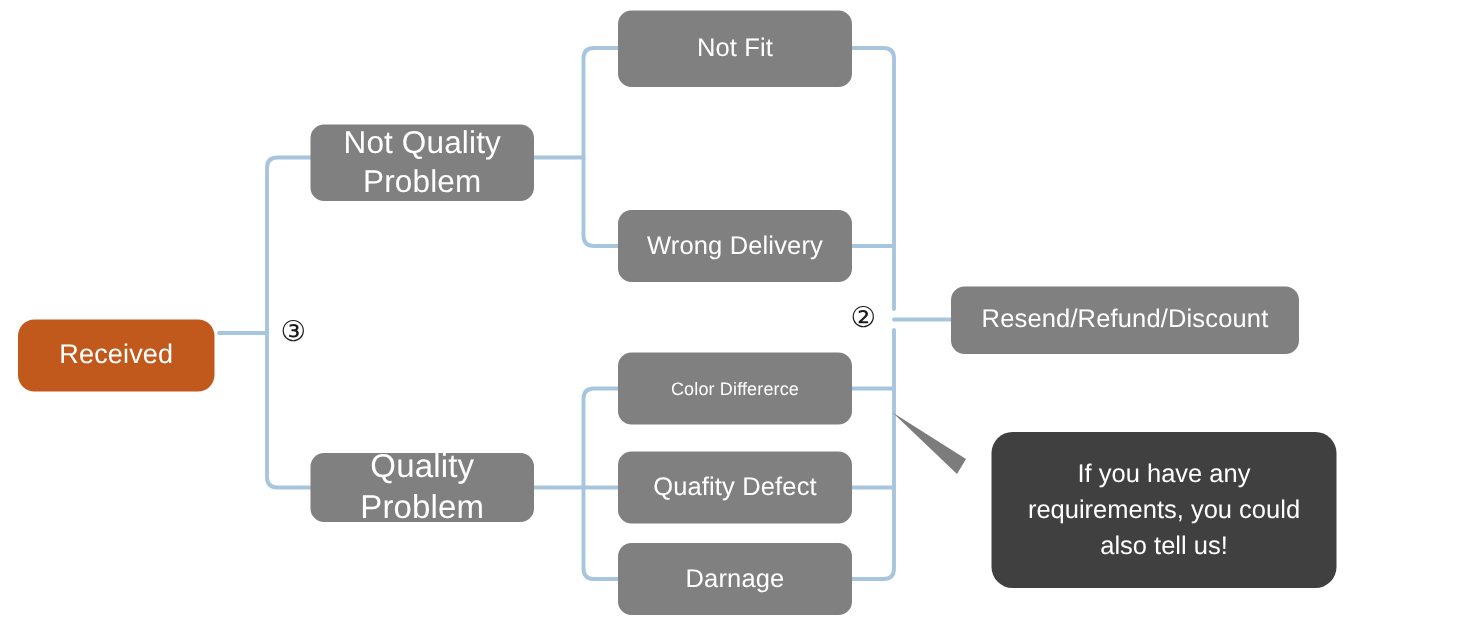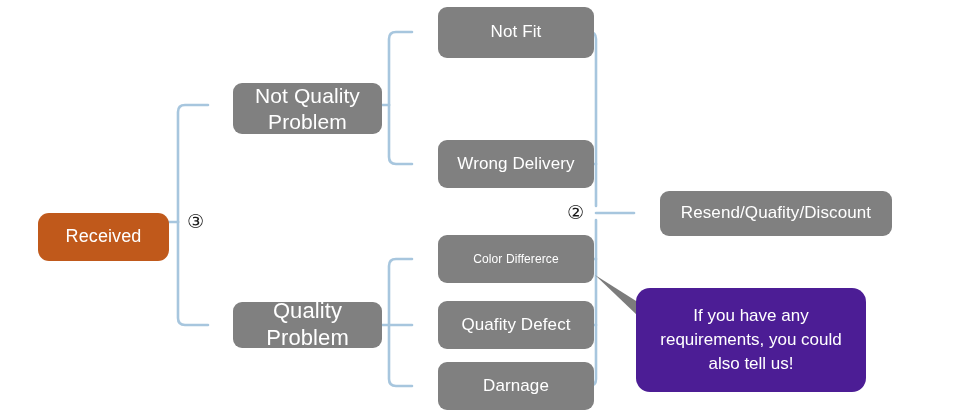--- a/index.html
+++ b/index.html
@@ -29,46 +29,46 @@
     box-sizing: border-box;
     display: flex;
     align-items: center;
     justify-content: center;
     text-align: center;
     color: #ffffff;
     border-radius: 9px;
     line-height: 1.22;
     letter-spacing: 0.1px;
     z-index: 3;
-    margin-left: 26px;
   }
   .node.gray {
     background: #808080;
   }
   .node.orange {
     background: #C0591B;
     border-radius: 11px;
   }
   .node-label {
     display: block;
     white-space: pre-line;
     padding: 0 6px;
   }
   .callout {
     position: absolute;
     box-sizing: border-box;
-    background: #4c1d95;
+    background: #404040;
     border-radius: 14px;
     color: #ffffff;
     display: flex;
     align-items: center;
     justify-content: center;
     text-align: center;
     line-height: 1.42;
     z-index: 3;
+    margin-left: 25px;
   }
   .callout-text {
     display: block;
     white-space: pre-line;
     padding: 0 14px;
   }
   .callout-tail {
     position: absolute;
     z-index: 2;
   }
@@ -143,21 +143,21 @@
 
   <div class="node gray" style="left:412px; top:301px; width:156px; height:48px; font-size:17px;justify-content:center;">
     <span class="node-label">Quafity Defect</span>
   </div>
 
   <div class="node gray" style="left:412px; top:362px; width:156px; height:48px; font-size:17px;">
     <span class="node-label">Darnage</span>
   </div>
 
   <div class="node gray" style="left:634px; top:191px; width:232px; height:45px; font-size:17px;">
-    <span class="node-label">Resend/Quafity/Discount</span>
+    <span class="node-label">Resend/Refund/Discount</span>
   </div>
 
   <div class="callout" style="left:636px; top:288px; width:230px; height:104px; font-size:17px;">
     <span class="callout-text">If you have any
 requirements, you could
 also tell us!</span>
   </div>
 
   <div class="marker" style="left:187px; top:212px; font-size:19px;">
     <span>③</span>

